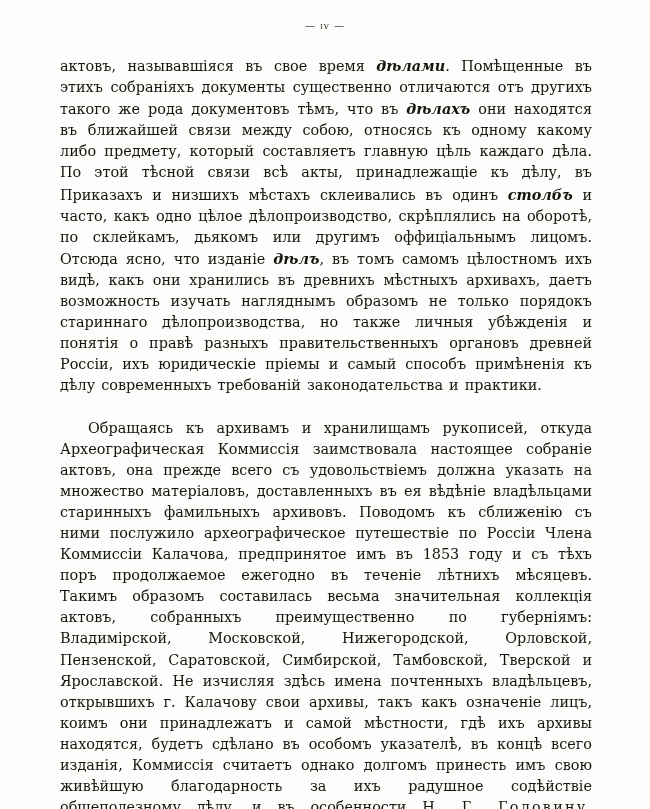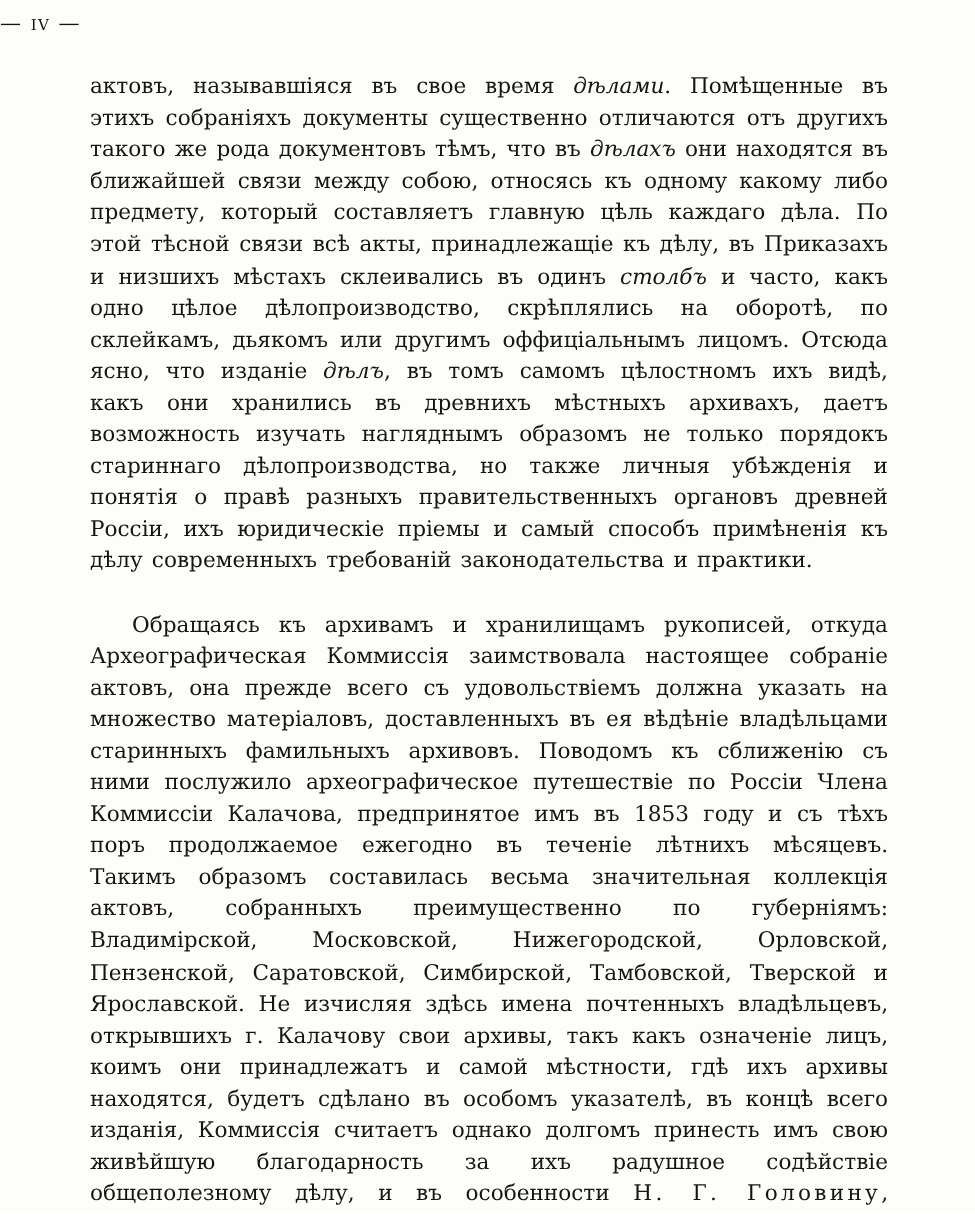--- a/index.html
+++ b/index.html
@@ -11,22 +11,23 @@
     position: relative;
     width: 650px;
     height: 809px;
     box-sizing: border-box;
     background: #fdfdfb;
     color: #17140f;
     font-family: "DejaVu Serif", "Liberation Serif", serif;
     overflow: hidden;
   }
   .page-header {
-    padding-top: 8px;
-    font-size: 14px;
+    padding-top: 20px;
+    text-align: center;
+    font-size: 10px;
     font-variant: small-caps;
     letter-spacing: 1px;
     color: #17140f;
   }
   .body-text {
     margin: 24px 58px 0 60px;
     text-align: justify;
     font-size: 14.4px;
     line-height: 21.1px;
     word-spacing: 1.5px;
@@ -35,20 +36,21 @@
     margin: 0;
   }
   .body-text p.para + p.para {
     margin-top: 21px;
   }
   .body-text p.indent {
     text-indent: 28px;
   }
   .italic {
     font-style: italic;
+    font-weight: bold;
   }
   .spaced {
     letter-spacing: 2.2px;
     margin-top: 44px;
   }
 </style>
 </head>
 <body>
 
 <div class="page">

